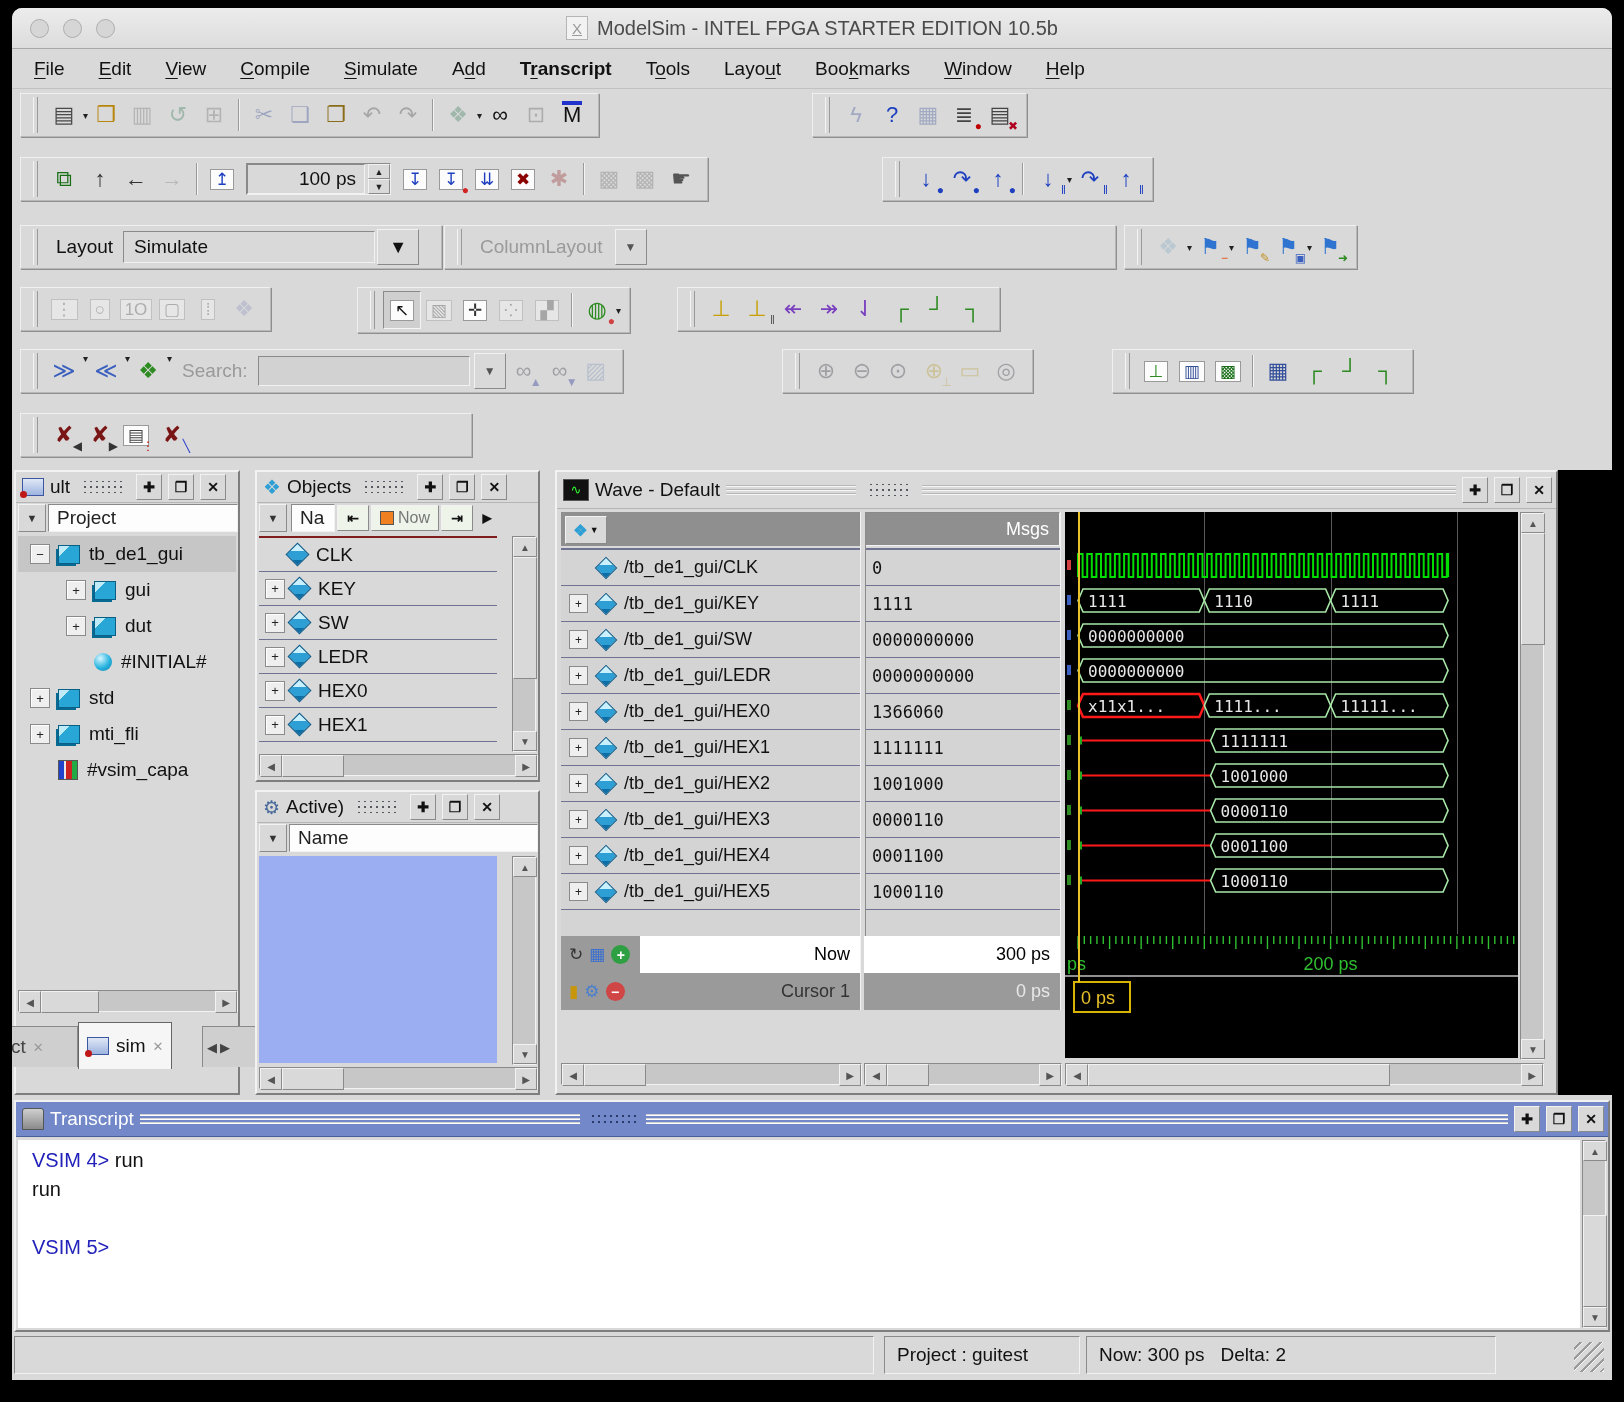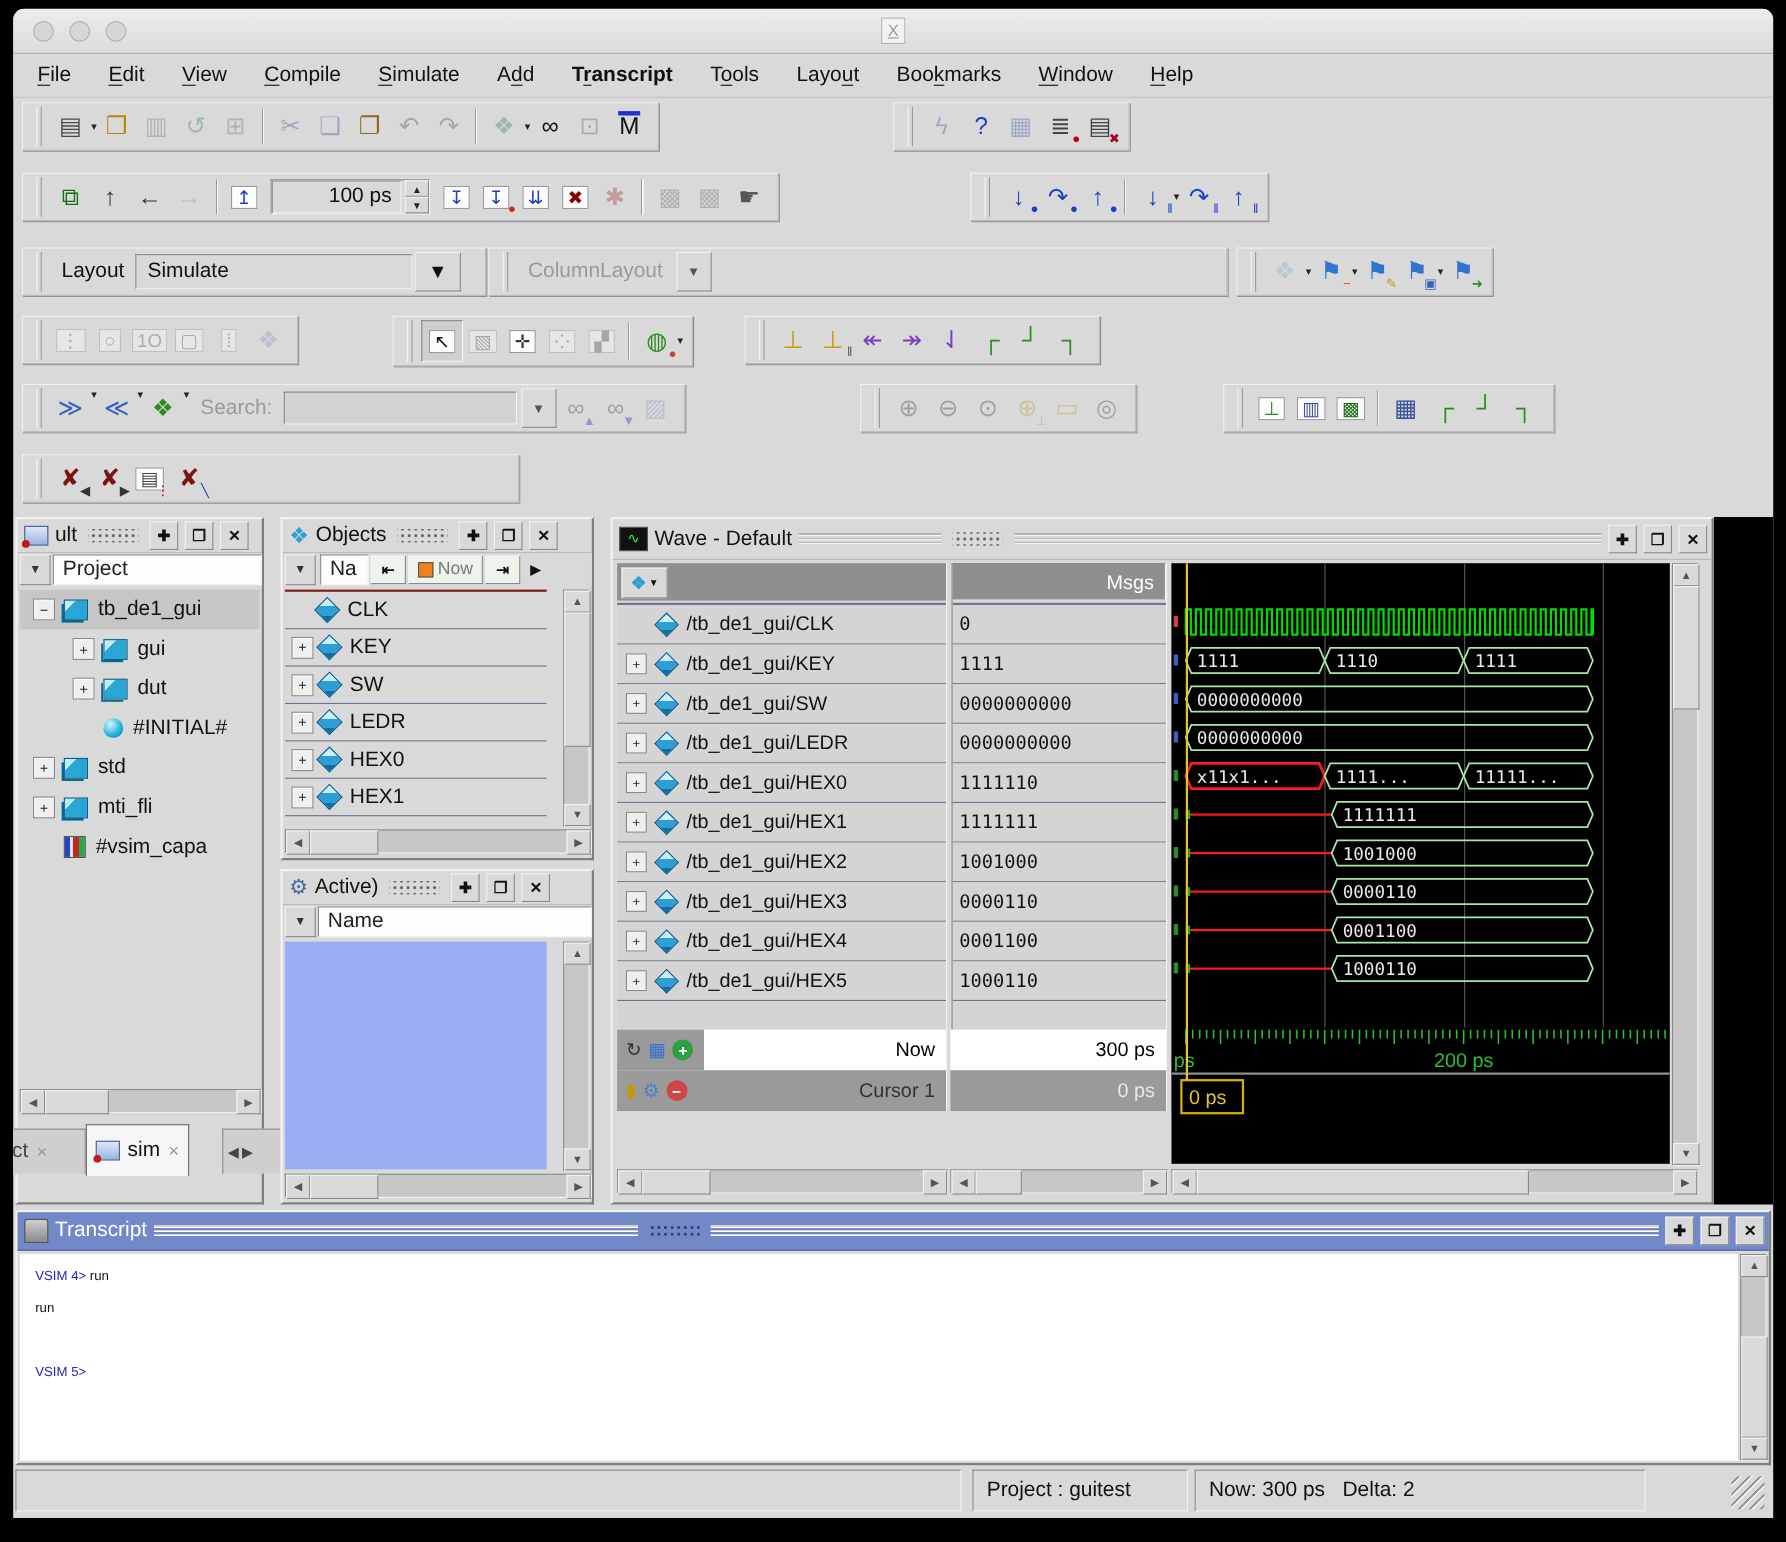--- a/index.html
+++ b/index.html
@@ -106,41 +106,42 @@
   .wrowname{height:35px;display:flex;align-items:center;font-size:18px;color:#111;border-bottom:1px solid #6f7391;background:#d4d4d4;text-align:center;}
   .wrowval{height:35px;display:flex;align-items:center;font-size:18px;color:#111;border-bottom:1px solid #6f7391;
            background:#d4d4d4;padding-left:8px;font-family:"DejaVu Sans Mono",monospace;font-size:17px;}
   .wtog{width:17px;height:17px;background:#efefef;border:1px solid #8a8a8a;font-size:12px;color:#222;flex:none;
         display:flex;align-items:center;justify-content:center;margin:0 4px 0 8px;}
   .wtogsp{width:19px;flex:none;margin:0 4px 0 8px;}
   .wdiamond{width:14px;height:14px;flex:none;transform:rotate(45deg);margin:0 10px 0 6px;
        background:linear-gradient(135deg,#c8f0ff 0 35%,#2e9fd4 35% 75%,#0c6ea4 75%);border:1px solid #0a5a8a;}
   .msgshead{background:#8f8f8f;color:#fff;font-size:18px;display:flex;align-items:center;justify-content:flex-end;padding-right:10px;}
   .vsplit{position:absolute;width:4px;background:#d9d9d9;border-left:1px solid #f2f2f2;border-right:1px solid #8a8a8a;}
-  .transcript-line{white-space:pre;font-size:12px;line-height:29px;color:#111;}
+  .transcript-line{white-space:pre;font-size:20px;line-height:29px;color:#111;}
   .transcript-line .prompt{color:#2222bb;}
   .statusbox{position:absolute;height:38px;background:#d9d9d9;font-size:19px;color:#111;display:flex;
              align-items:center;padding:0 12px;box-sizing:border-box;white-space:pre;}
   .grip-corner{position:absolute;width:30px;height:30px;
      background:repeating-linear-gradient(135deg,transparent 0 4px,#9a9a9a 4px 6px,#f4f4f4 6px 7px);}
   .blackfill{position:absolute;background:#000;}
 </style>
 </head>
 <body>
 
 <div class="window">
 
   <div class="titlebar">
     <div class="traffic">
       <span class="circ"></span>
       <span class="circ"></span>
       <span class="circ"></span>
     </div>
     <div class="titlewrap">
       <span class="xicon">X</span>
+      <span class="title">ModelSim - INTEL FPGA STARTER EDITION 10.5b</span>
     </div>
   </div>
 
   <div class="menubar">
       <span class="menuitem"><u>F</u>ile</span>
       <span class="menuitem"><u>E</u>dit</span>
       <span class="menuitem"><u>V</u>iew</span>
       <span class="menuitem"><u>C</u>ompile</span>
       <span class="menuitem"><u>S</u>imulate</span>
       <span class="menuitem">A<u>d</u>d</span>
@@ -756,21 +757,21 @@
           <span class="wdiamond"></span>
           <span>/tb_de1_gui/HEX5</span>
         </div>
       </div>
 
     <div style="position:absolute;left:307px;top:76px;width:196px;height:386px;background:#d4d4d4;border-top:2px solid #6f7391;overflow:hidden" id="wavevalues">
         <div class="wrowval">0</div>
         <div class="wrowval">1111</div>
         <div class="wrowval">0000000000</div>
         <div class="wrowval">0000000000</div>
-        <div class="wrowval">1111110</div>
+        <div class="wrowval">1366060</div>
         <div class="wrowval">1111111</div>
         <div class="wrowval">1001000</div>
         <div class="wrowval">0000110</div>
         <div class="wrowval">0001100</div>
         <div class="wrowval">1000110</div>
       </div>
     <div class="vsplit" style="left:303px;top:40px;height:498px"></div>
     <div class="vsplit" style="left:503px;top:40px;height:498px"></div>
 
     <div style="position:absolute;left:508px;top:40px;width:453px;height:546px;background:#000;overflow:hidden" id="wavecol">

